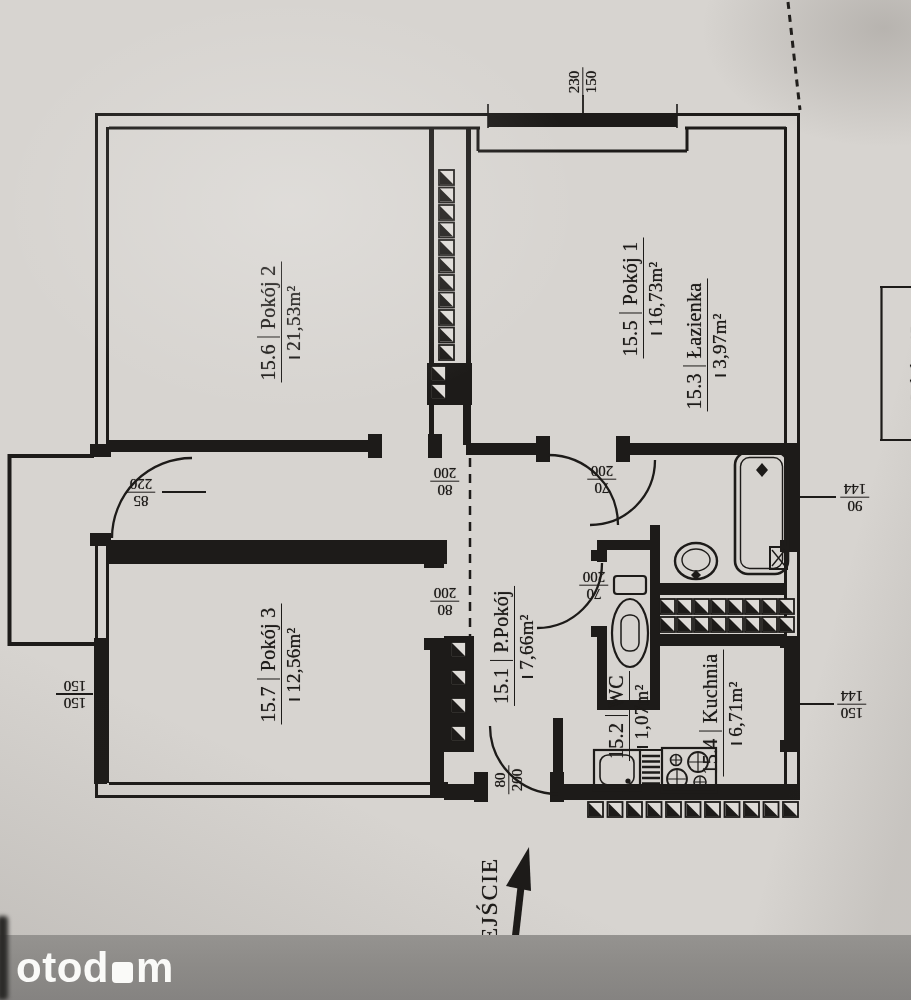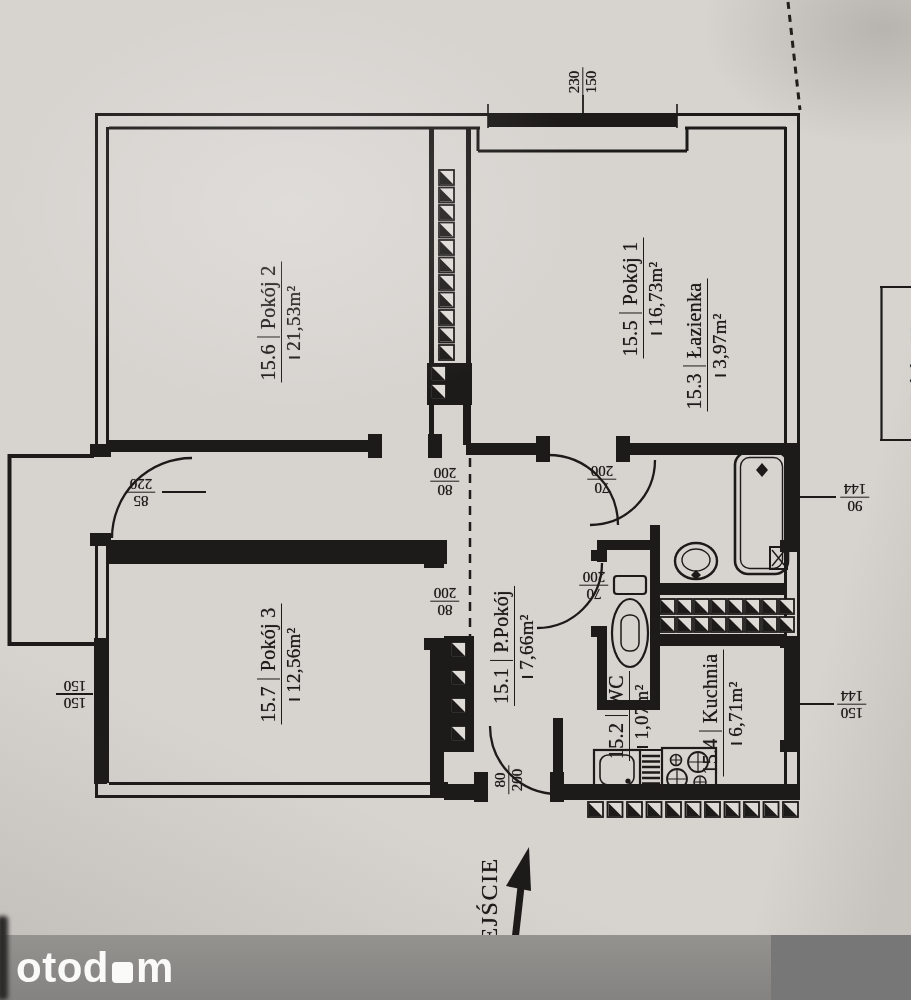--- a/index.html
+++ b/index.html
@@ -30,21 +30,21 @@
   .rl-area{display:flex;justify-content:center;align-items:center;gap:6px;
            font-size:19px;padding-top:1px;}
   .rl-area b{font-weight:normal;}
   .rl-area .tick{display:inline-block;width:1.9px;height:11px;background:var(--ink);}
   .dim{display:flex;flex-direction:column;align-items:center;font-size:15px;line-height:1.08;}
   .dim span{padding:0 3px;}
   .dim .db{border-top:1.8px solid var(--ink);}
   .entrance{font-size:24px;letter-spacing:1.5px;}
   .corner-note{font-size:16px;}
   
-  .photo-bar{position:absolute;left:0;top:935px;width:771px;height:65px;z-index:7;
+  .photo-bar{position:absolute;left:0;top:935px;width:911px;height:65px;z-index:7;
     background:linear-gradient(180deg,#959390 0%,#8d8b88 45%,#858381 100%);text-decoration:underline;}
   .logo{position:absolute;left:16px;top:50%;transform:translateY(-50%);
     font-family:"Liberation Sans", sans-serif;font-weight:700;font-size:42px;
     color:var(--logo);letter-spacing:0.5px;display:flex;align-items:baseline;}
   .logo-sq{display:inline-block;width:21px;height:21px;background:var(--logo);
     border-radius:4px;margin:0 3px;align-self:center;margin-top:9px;}
   .smudge{position:absolute;left:-3px;top:916px;width:11px;height:84px;background:#2c2b29;
     z-index:8;filter:blur(2px);border-radius:4px;}
 </style>
 </head>

